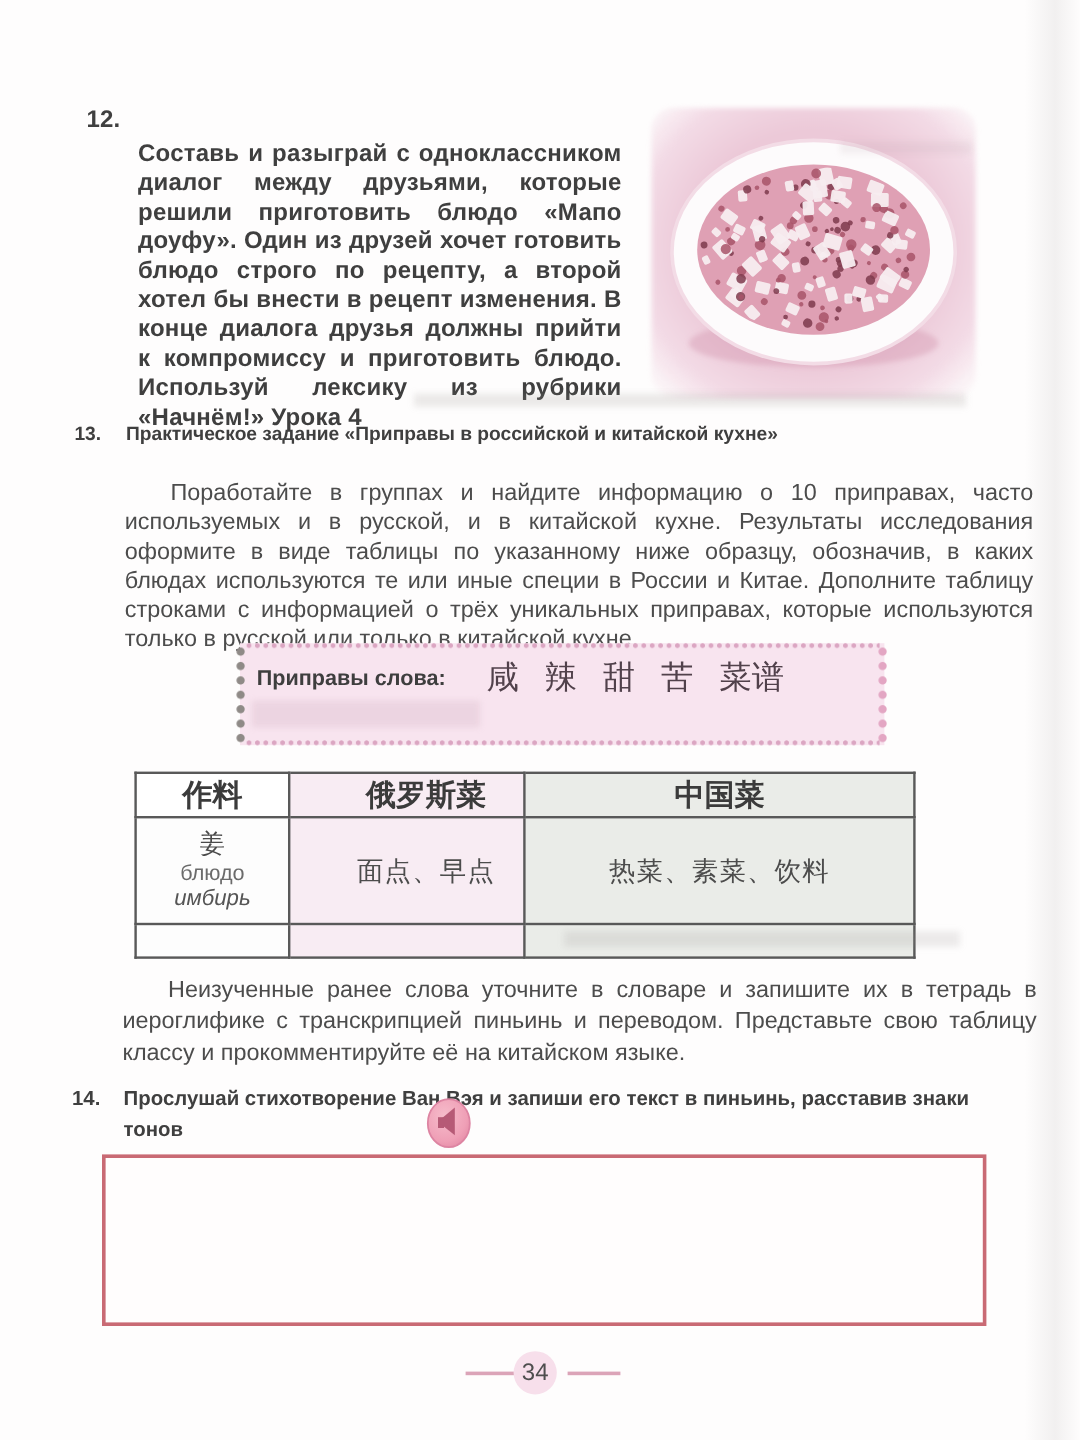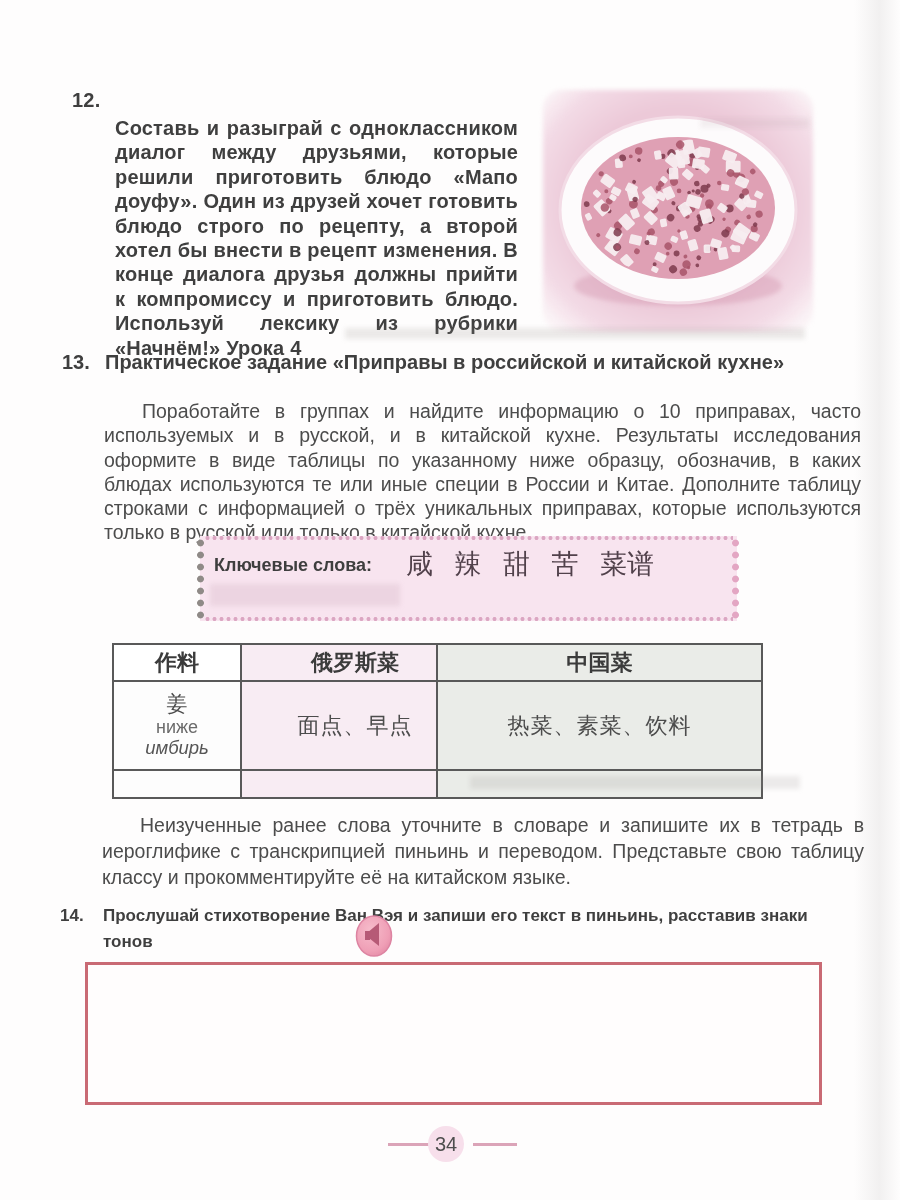--- a/index.html
+++ b/index.html
@@ -26,21 +26,21 @@
   .photo {
     position:absolute; left:543px; top:90px; width:270px; height:242px;
   }
   .photo-wash {
     position:absolute; inset:0; border-radius:18px;
     background:radial-gradient(ellipse at 50% 48%, #ecc9d8 55%, #f3dbe6 78%, rgba(250,240,245,0) 98%);
     filter:blur(2px);
   }
   .photo svg { position:absolute; left:0; top:0; }
   
-  .ex13-head { left:62px; top:350px; width:790px; font-size:20px; font-weight:bold; line-height:25px; }
+  .ex13-head { left:62px; top:350px; width:790px; font-size:16px; font-weight:bold; line-height:25px; }
   .ex13-head .ex-num { width:43px; }
   .ex13-head .ex-text { width:747px; }
   .ex13-body {
     position:absolute; left:104px; top:399px; width:757px;
     font-size:19.5px; line-height:24.3px; color:#4c4c4c; text-align:justify; text-indent:38px;
   }
   
   .kwbox {
     position:absolute; left:200px; top:536px; width:537px; height:85px;
     background:#f8e4ef;
@@ -63,21 +63,21 @@
   .kw-cn .l2 { padding-left:22px; }
   
   .spice-table {
     position:absolute; left:112px; top:643px; border-collapse:collapse; table-layout:fixed;
   }
   .spice-table td, .spice-table th { border:2px solid #595959; padding:0; text-align:center; vertical-align:middle; }
   .spice-table .c1 { width:128px; background:#fdfdfd; }
   .spice-table .c2 { width:196px; background:#f8ecf3;padding-left:32px; }
   .spice-table .c3 { width:325px; background:#eaece8; }
   .spice-table th.c1 { background:#ffffff; }
-  .spice-table thead th { height:37px; font-size:22px; font-weight:bold; color:#3b3b3b; }
+  .spice-table thead th { height:37px; font-size:25px; font-weight:bold; color:#3b3b3b; }
   .spice-table .datarow td { height:89px; }
   .spice-table .emptyrow td { height:28px; border-top-color:#6f6f6f; }
   .spice-cell { line-height:1.15; }
   .spice-hanzi { font-size:21px; color:#4a4a4a; }
   .spice-pinyin { font-size:18px; color:#6b6b6b; }
   .spice-rus { font-size:18.5px; color:#555;font-style:italic; }
   .dishes { font-size:22px; color:#4c4c4c; letter-spacing:1px; }
   
   .note {
     position:absolute; left:102px; top:812px; width:762px;
@@ -301,41 +301,41 @@
   </div>
   <div class="ex13-body">Поработайте в группах и найдите информацию о 10 приправах, часто используемых и в русской, и в китайской кухне. Результаты исследования оформите в виде таблицы по указанному ниже образцу, обозначив, в каких блюдах используются те или иные специи в России и Китае. Дополните таблицу строками с информацией о трёх уникальных приправах, которые используются только в русской или только в китайской кухне.</div>
 
   <div class="kwbox">
     <div class="kw-top"></div>
     <div class="kw-bottom"></div>
     <div class="kw-left"></div>
     <div class="kw-right"></div>
     <div class="smudge s2" style="left:10px; top:48px;"></div>
     <div class="kw-inner">
-      <div class="kw-label">Ключевые слова:</div>
+      <div class="kw-label">Приправы слова:</div>
       <div class="kw-cn">
         <div class="l2">咸 辣 甜 苦 菜谱</div>
       </div>
     </div>
   </div>
 
   <table class="spice-table">
     <thead>
       <tr>
         <th class="c1">作料</th>
         <th class="c2">俄罗斯菜</th>
         <th class="c3">中国菜</th>
       </tr>
     </thead>
     <tbody>
       <tr class="datarow">
         <td class="c1">
           <div class="spice-cell">
             <div class="spice-hanzi">姜</div>
-            <div class="spice-pinyin">ниже</div>
+            <div class="spice-pinyin">блюдо</div>
             <div class="spice-rus">имбирь</div>
           </div>
         </td>
         <td class="c2 dishes">面点、早点</td>
         <td class="c3 dishes">热菜、素菜、饮料</td>
       </tr>
       <tr class="emptyrow">
         <td class="c1"></td>
         <td class="c2"></td>
         <td class="c3"></td>

